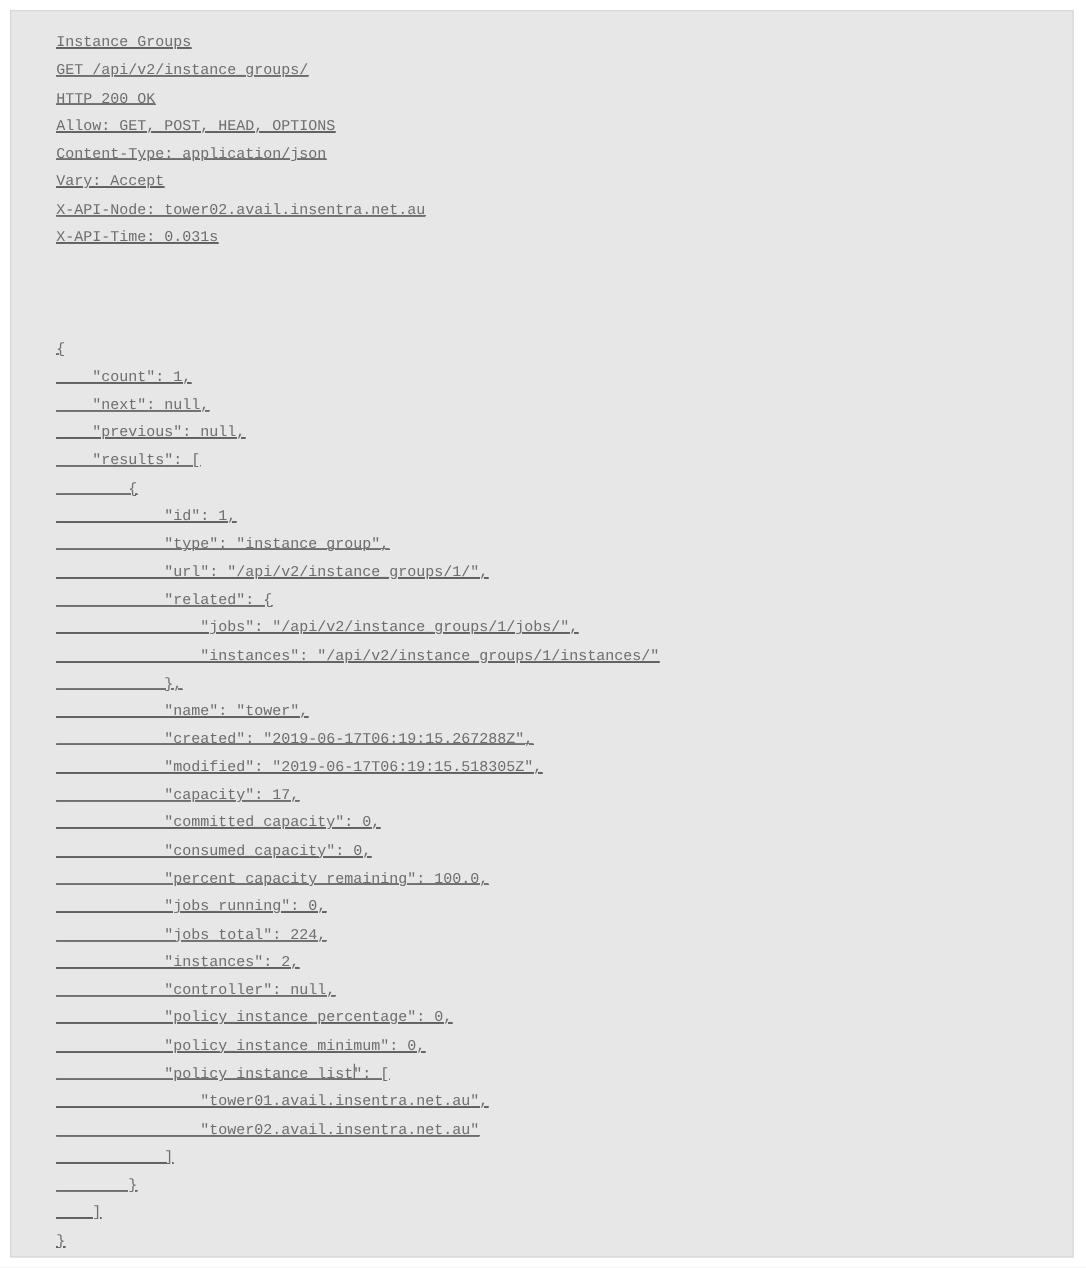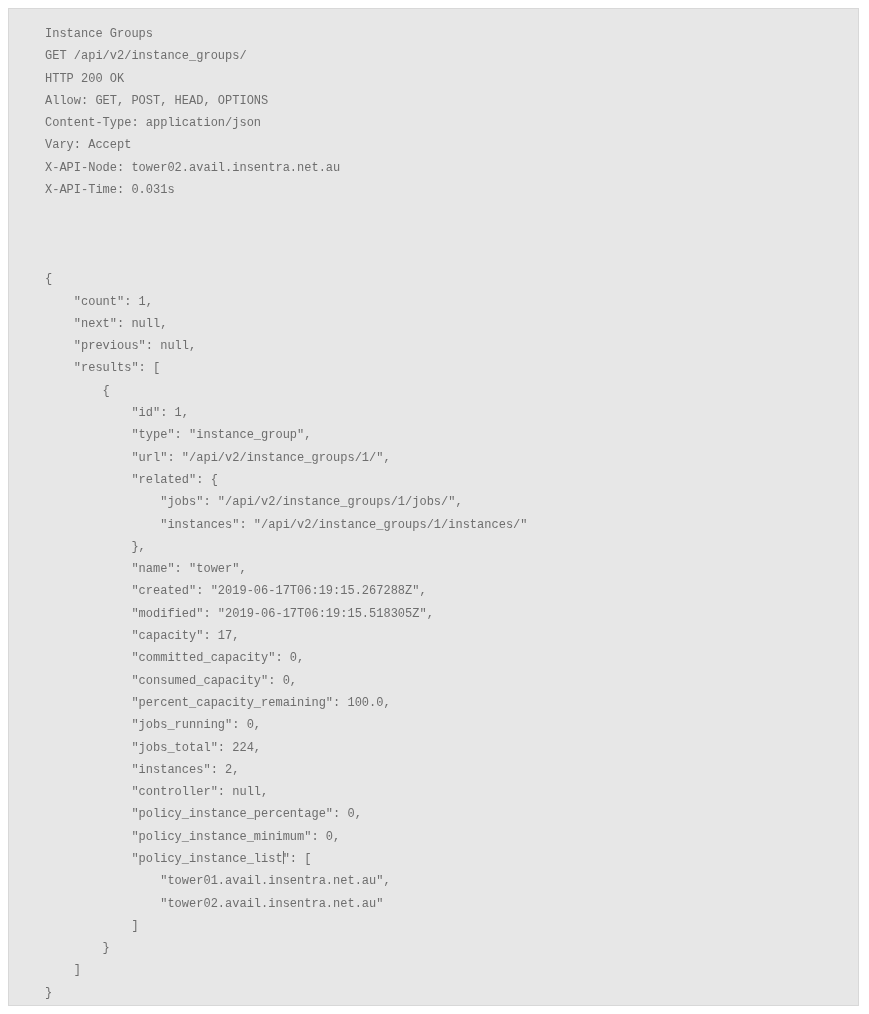--- a/index.html
+++ b/index.html
@@ -1,18 +1,19 @@
 <!DOCTYPE html>
 <html><head>
   <meta charset="utf-8">
   <style>
     * {
       margin: 0;
       padding: 0;
       box-sizing: border-box;
+      text-decoration: underline;
     }
     body {
       background: #ffffff;
       padding: 8px;
       font-family: "Courier New", Courier, monospace;
     }
     .code-block {
       background: #e7e7e7;
       border: 1px solid #d8d8d8;
       width: 851px;

